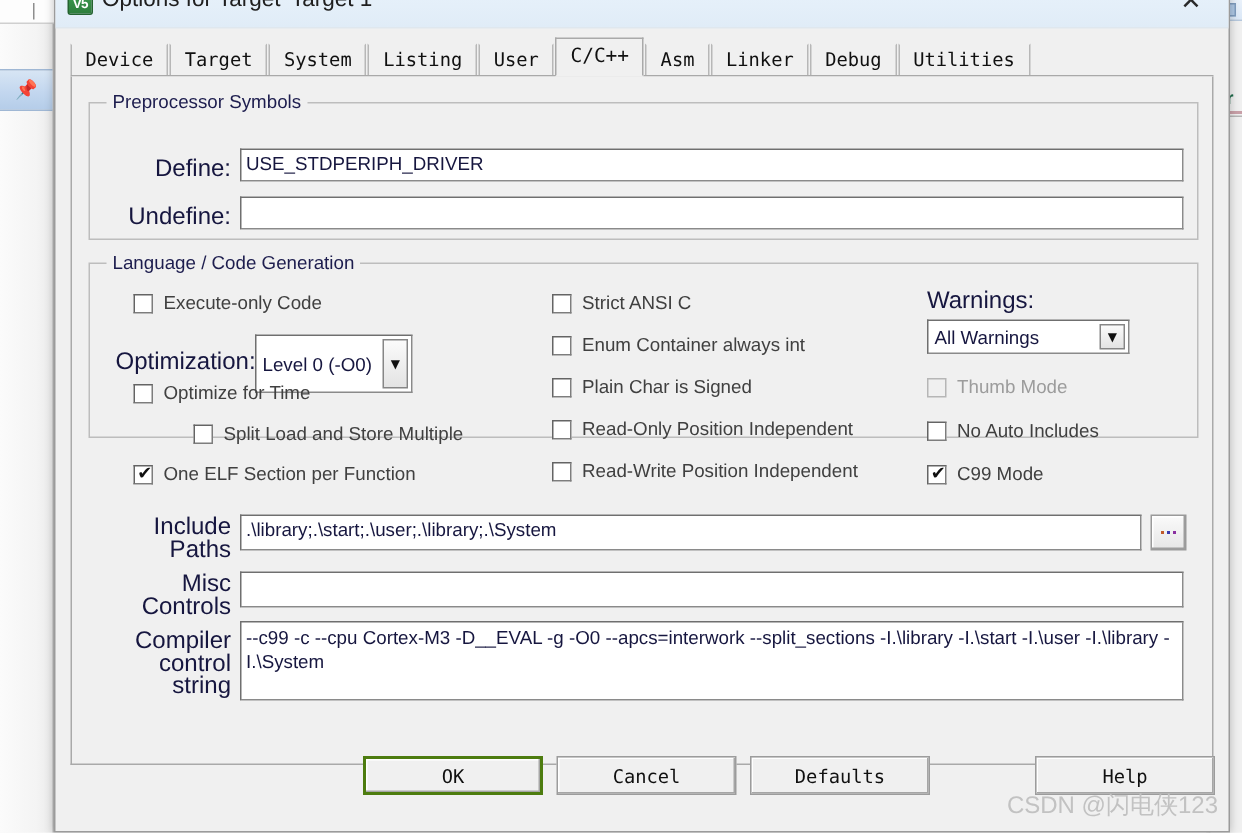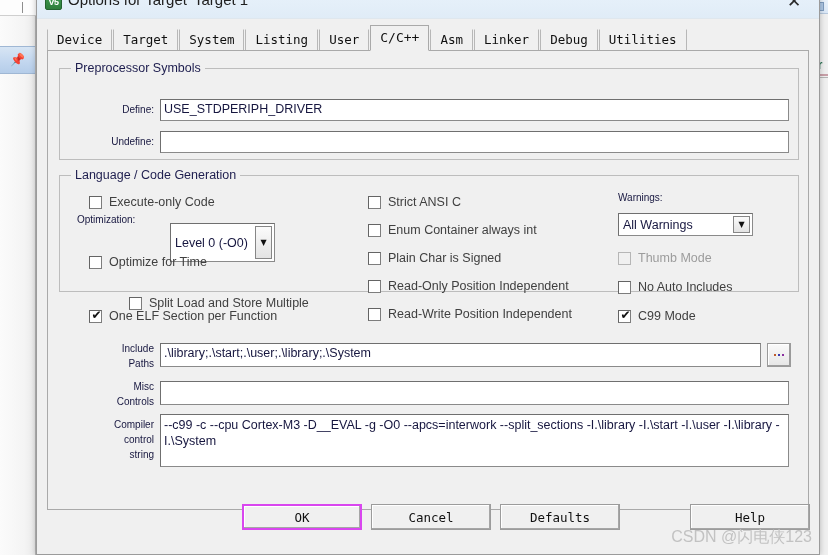--- a/index.html
+++ b/index.html
@@ -118,21 +118,21 @@
   .group {
     position: absolute;
     border: 1px solid #bdbdbd;
   }
   .group-title {
     position: absolute; top: -8px; left: 11px;
     background: #f0f0f0; padding: 0 4px;
     font-size: 12.5px; color: #1d1d4e;
     white-space: nowrap;
   }
-  .lbl { position: absolute; font-size: 10px; color: #16163f; white-space: nowrap; }
+  .lbl { position: absolute; font-size: 16px; color: #16163f; white-space: nowrap; }
   .lbl-r { text-align: right; }
 
   .tbox {
     position: absolute; background: #ffffff;
     border: 1px solid #8a8a8a;
     border-top-color: #6f6f6f; border-left-color: #6f6f6f;
     font-size: 12.5px; color: #16163f;
     padding: 2px 3px; overflow: hidden; white-space: nowrap;
     line-height: 15px;
   }
@@ -180,21 +180,21 @@
   .btnrow { position: absolute; left: 0; top: 519px; width: 784px; height: 54px; }
   .btn {
     position: absolute; top: 2px; height: 26px;
     background: #f0f0f0;
     border: 1px solid #9c9c9c;
     box-shadow: inset -1px -1px 0 #a6a6a6, inset 1px 1px 0 #ffffff;
     font-family: "DejaVu Sans Mono", monospace;
     font-size: 12.5px; color: #101010;
     display: flex; align-items: center; justify-content: center;
   }
-  .btn.default { border: 2px solid #d946ef; }
+  .btn.default { border: 2px solid #4d7c0f; }
 
   .watermark {
     position: absolute; right: 16px; top: 527px;
     font-size: 16px; color: #c2c2c2; white-space: nowrap;
     font-family: "Liberation Sans", sans-serif;
     pointer-events: none;
   }
 </style>
 </head>
 <body>
@@ -253,31 +253,31 @@
 
     <div class="group" style="left:11px; top:124px; width:740px; height:117px;">
       <div class="group-title">Language / Code Generation</div>
     </div>
 
     <div class="cb-row" style="left:41px; top:144px;">
       <span class="cbox"></span>
       <span class="cb-label">Execute-only Code</span>
     </div>
 
-    <div class="lbl" style="left:29px; top:163px;">Optimization:</div>
+    <div class="lbl" style="left:29px; top:182px;">Optimization:</div>
     <div class="combo" style="left:122px; top:172px; width:105px; height:39px;">
       <span class="combo-text">Level 0 (-O0)</span>
       <span class="combo-arrow">▼</span>
     </div>
 
     <div class="cb-row" style="left:41px; top:204px;">
       <span class="cbox"></span>
       <span class="cb-label">Optimize for Time</span>
     </div>
-    <div class="cb-row" style="left:41px; top:245px;padding-left:40px;">
+    <div class="cb-row" style="left:41px; top:231px;padding-left:40px;">
       <span class="cbox"></span>
       <span class="cb-label">Split Load and Store Multiple</span>
     </div>
     <div class="cb-row" style="left:41px; top:258px;">
       <span class="cbox checked"></span>
       <span class="cb-label">One ELF Section per Function</span>
     </div>
 
     <div class="cb-row" style="left:320px; top:144px;">
       <span class="cbox"></span>

